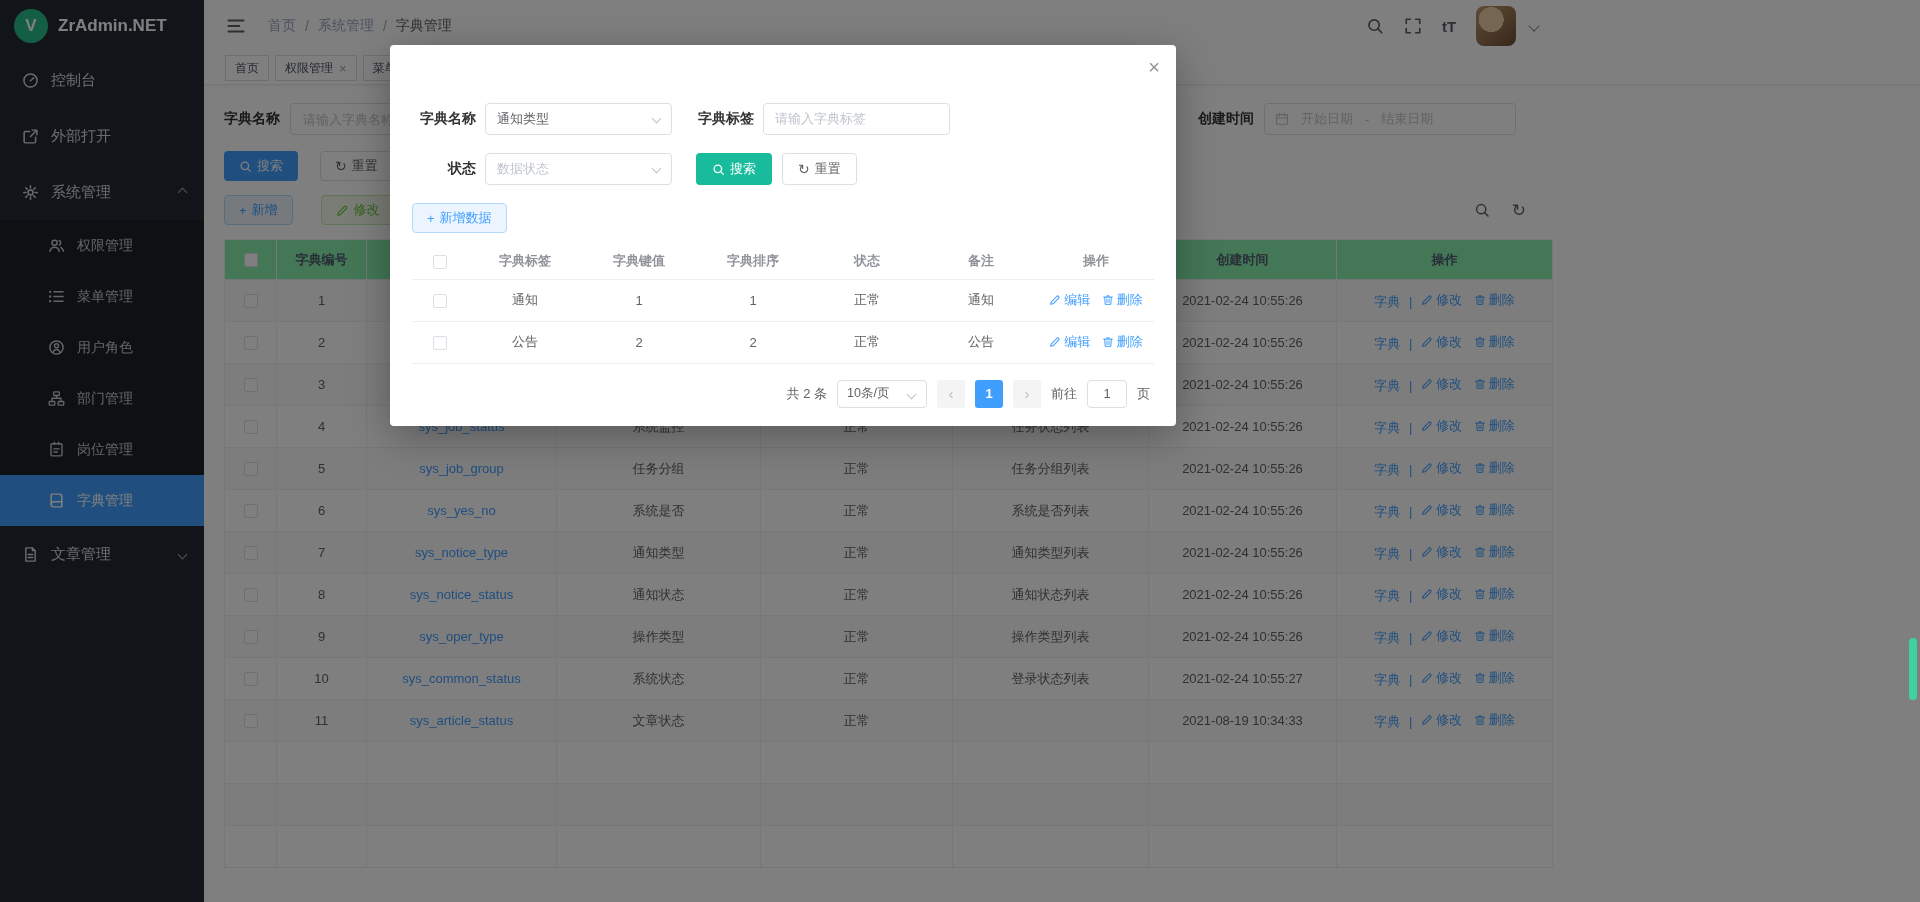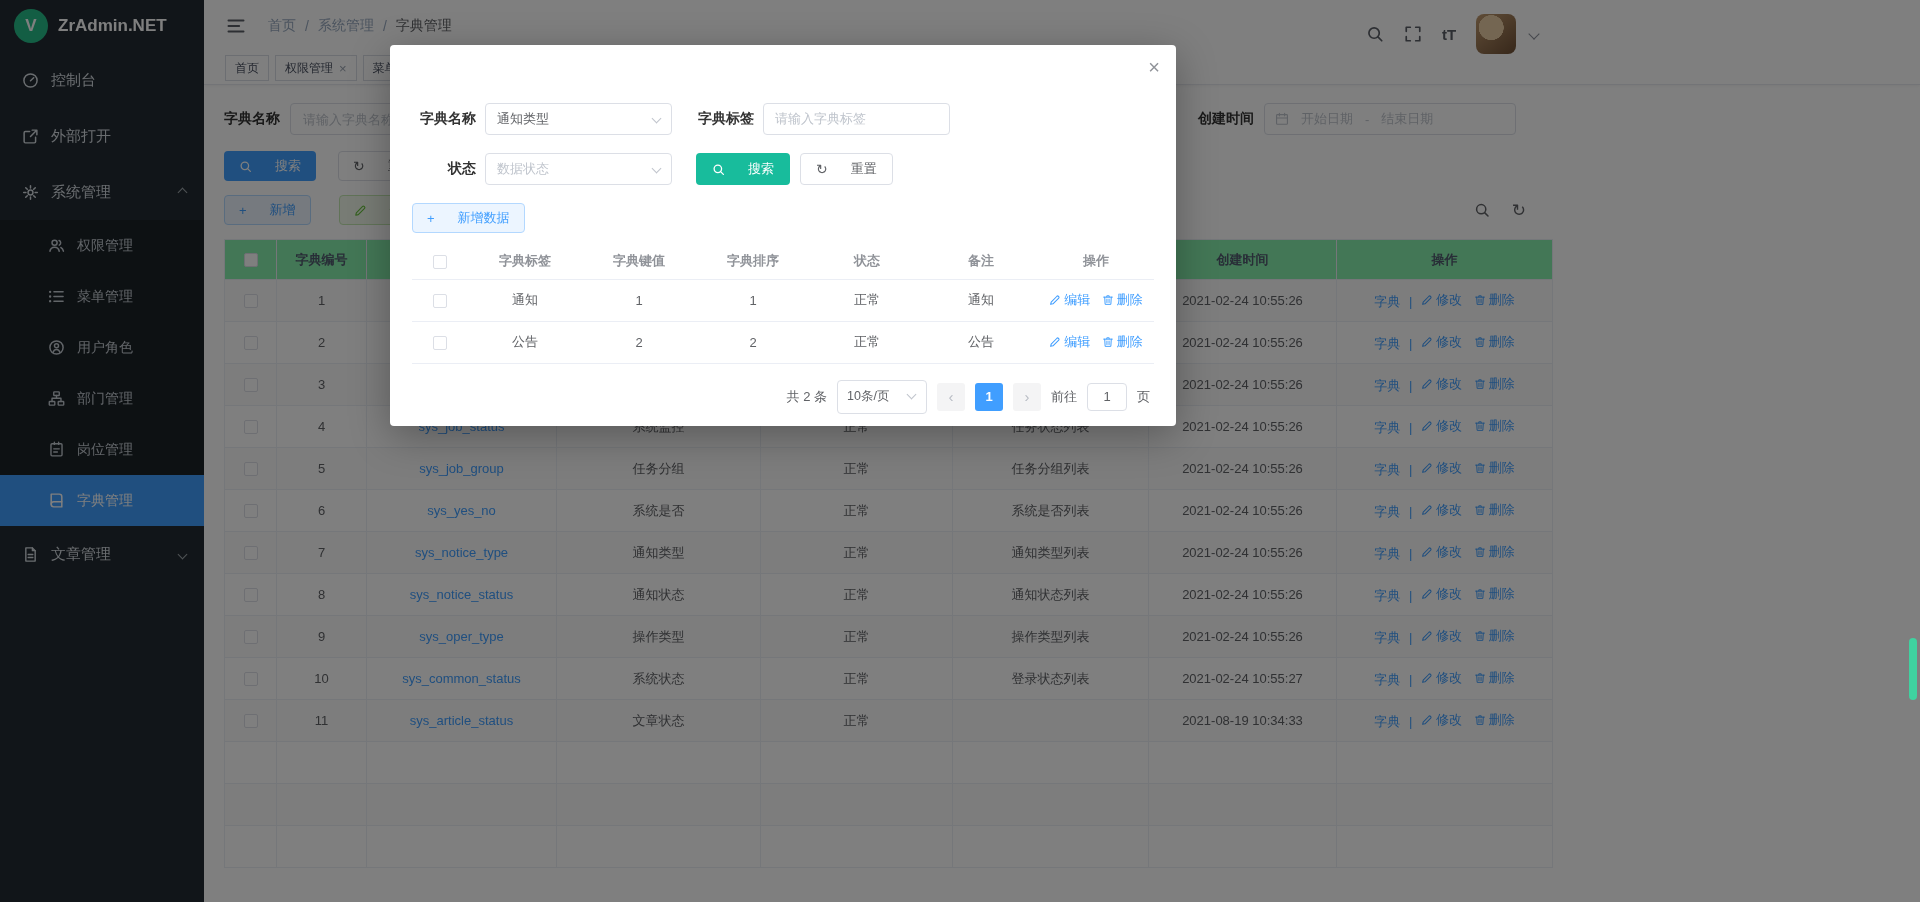--- a/index.html
+++ b/index.html
@@ -21,21 +21,21 @@
   .arr-down { transform:rotate(45deg); }
   .arr-up { transform:rotate(-135deg); }
 
   
   .main { position:absolute; left:204px; top:0; right:0; bottom:0; background:#fff; }
   .navbar { height:52px; display:flex; align-items:center; position:relative; background:#fff; }
   .hamburger { margin-left:22px; width:20px; height:20px; color:#5a5e66; cursor:pointer; }
   .hamburger svg { width:100%; height:100%; }
   .crumb { margin-left:22px; display:flex; gap:9px; font-size:14px; color:#97a8be; align-items:center; }
   .crumb .cur { color:#606266; }
-  .nav-right { position:absolute; left:1162px; top:8px; height:52px; display:flex; align-items:center; gap:20px; color:#5a5e66; }
+  .nav-right { position:absolute; left:1162px; top:0; height:52px; display:flex; align-items:center; gap:20px; color:#5a5e66; }
   .nav-ic { width:18px; height:18px; display:inline-flex; cursor:pointer; }
   .nav-ic svg { width:100%; height:100%; }
   .font-ic { font-size:15px; font-weight:700; cursor:pointer; }
   .avatar { width:40px; height:40px; border-radius:8px; cursor:pointer;
     background: radial-gradient(circle at 38% 34%, #e9cda4 0 34%, rgba(0,0,0,0) 35%), linear-gradient(140deg,#c09a6f,#6e4f35); }
   .av-caret { width:8px; height:8px; border-right:1.5px solid #8a8f99; border-bottom:1.5px solid #8a8f99; transform:rotate(45deg); margin-left:-6px; cursor:pointer; }
 
   .tabsbar { height:33px; border-bottom:1px solid #e6e9ef; display:flex; align-items:center; gap:6px; padding-left:21px; background:#fff; box-shadow:0 1px 3px rgba(0,0,0,.05); }
   .tab { height:26px; display:inline-flex; align-items:center; gap:6px; padding:0 9px; border:1px solid #d8dce5; background:#fff; color:#495060; font-size:12px; cursor:pointer; white-space:nowrap; }
   .tab-x { font-size:13px; color:#9aa3b0; cursor:pointer; }
@@ -45,21 +45,21 @@
   .flabel { font-weight:700; color:#333; font-size:14px; margin-right:10px; white-space:nowrap; }
   .inp { width:212px; height:32px; border:1px solid #dcdfe6; border-radius:4px; padding:0 12px; font-size:13px; color:#606266; background:#fff; outline:none; font-family:inherit; }
   input::placeholder { color:#bfc4cc; }
   .time { position:absolute; right:36px; display:flex; align-items:center; }
   .drange { width:252px; height:32px; border:1px solid #dcdfe6; border-radius:4px; display:flex; align-items:center; gap:12px; padding:0 10px; background:#fff; color:#bfc4cc; font-size:13px; }
   .cal { width:14px; height:14px; color:#bfc4cc; display:inline-flex; }
   .cal svg { width:100%; height:100%; }
 
   .brow { margin-top:14px; display:flex; gap:22px; }
   .trow { margin-top:14px; display:flex; align-items:center; gap:28px; width:1328px; }
-  .btn { height:30px; display:inline-flex; align-items:center; gap:23px; padding:0 14px; border-radius:4px; font-size:13px; border:1px solid transparent; cursor:pointer; font-family:inherit; white-space:nowrap; }
+  .btn { height:30px; display:inline-flex; align-items:center; gap:5px; padding:0 14px; border-radius:4px; font-size:13px; border:1px solid transparent; cursor:pointer; font-family:inherit; white-space:nowrap; }
   .btn svg { width:13px; height:13px; }
   .btn-primary { background:#409eff; color:#fff; }
   .btn-plain { background:#fff; border-color:#dcdfe6; color:#606266; }
   .btn-blue-plain { background:#ecf5ff; border-color:#b3d8ff; color:#409eff; }
   .btn-green-plain { background:#f0f9eb; border-color:#c2e7b0; color:#67c23a; }
   .ric { font-size:14px; line-height:1; }
   .tr-icons { margin-left:auto; display:flex; align-items:center; gap:22px; color:#606266; padding-right:26px; }
   .tr-icons .nav-ic { width:16px; height:16px; }
   .ric2 { font-size:17px; line-height:1; cursor:pointer; }
 
@@ -88,21 +88,21 @@
   .ph { color:#bfc4cc; }
   .sel-caret { position:absolute; right:11px; top:11px; width:7px; height:7px; border-right:1.5px solid #c0c4cc; border-bottom:1.5px solid #c0c4cc; transform:rotate(45deg); }
   .m-btns { display:flex; gap:10px; margin-left:24px; }
   .btn-teal { background:#18bc9c; color:#fff; height:32px; padding:0 15px; }
   .btn-reset { height:32px; padding:0 15px; }
   .m-add { margin-top:18px; }
   .mtable { margin-top:10px; border-collapse:collapse; table-layout:fixed; width:742px; font-size:13px; }
   .mtable th { height:36px; color:#909399; font-weight:700; border-bottom:1px solid #ebeef5; text-align:center; background:#fff; }
   .mtable td { height:42px; border-bottom:1px solid #ebeef5; text-align:center; color:#606266; }
   .mpag { margin-top:16px; display:flex; align-items:center; justify-content:flex-end; gap:10px; font-size:13px; color:#606266; padding-right:4px; }
-  .psel { position:relative; width:90px; height:34px; border:1px solid #dcdfe6; border-radius:4px; display:flex; align-items:center; padding:0 24px 0 9px; font-size:12.5px; color:#606266; background:#fff; cursor:pointer; }
+  .psel { position:relative; width:90px; height:28px; border:1px solid #dcdfe6; border-radius:4px; display:flex; align-items:center; padding:0 24px 0 9px; font-size:12.5px; color:#606266; background:#fff; cursor:pointer; }
   .psel .sel-caret { top:10px; }
   .pbtn { width:28px; height:28px; border-radius:3px; background:#f4f4f5; color:#b8bcc4; display:flex; align-items:center; justify-content:center; font-size:15px; cursor:pointer; flex:none; }
   .pcur { width:28px; height:28px; border-radius:3px; background:#409eff; color:#fff; display:flex; align-items:center; justify-content:center; font-size:13px; font-weight:700; flex:none; cursor:pointer; }
   .ginp { width:40px; height:28px; border:1px solid #dcdfe6; border-radius:4px; text-align:center; font-size:13px; color:#606266; outline:none; font-family:inherit; }
 
   .scroll-thumb { position:absolute; right:3px; top:638px; width:8px; height:62px; border-radius:4px; background:#3fd2a0; z-index:60; cursor:pointer; }
 </style>
 </head>
 <body>
 

